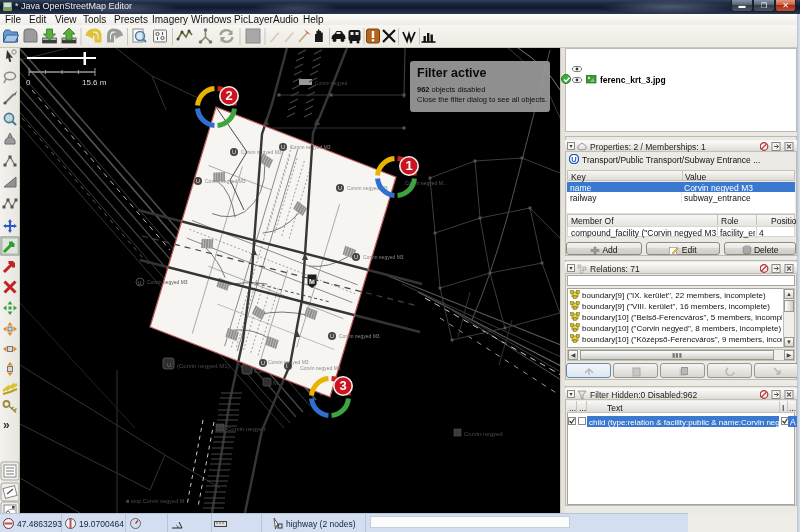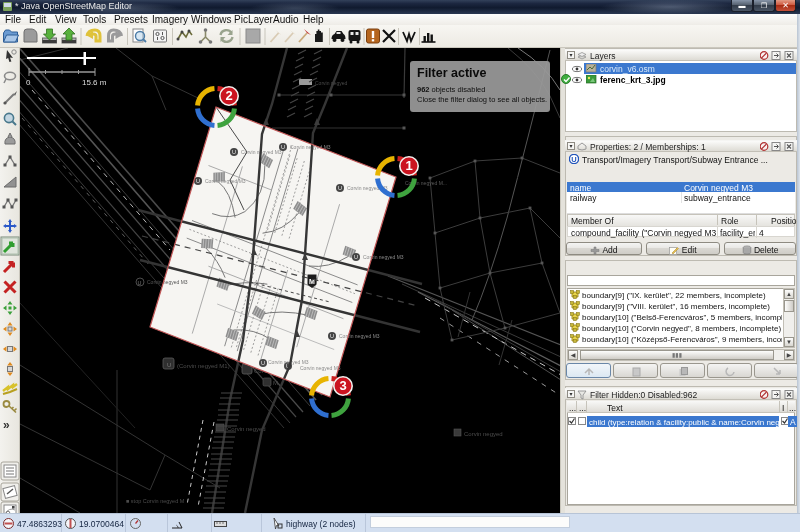--- a/index.html
+++ b/index.html
@@ -34,21 +34,21 @@
   #map{left:20px;top:48px;width:540px;height:465px;background:#000;}
   #split{left:560px;top:48px;width:5px;height:465px;background:#e4e2db;border-left:1px solid #c9c6bc;}
   #rpanel{left:565px;top:48px;width:232px;height:465px;background:#eceae5;font-size:8.5px;color:#111;}
   #rborder{left:797px;top:14px;width:3px;height:518px;background:linear-gradient(90deg,#b9c4d2,#dde4ec);}
   .phead{position:absolute;left:0;width:232px;height:12px;
     background:linear-gradient(180deg,#fbfbfa,#dddbd4);
     border-top:1px solid #f5f5f3;border-bottom:1px solid #c2bfb6;font-size:8.5px;color:#222;}
   .phead .ptitle{position:absolute;left:25px;top:1px;}
   .hicons{position:absolute;right:1px;top:1px;}
   .collbox{position:absolute;left:2px;top:1px;width:8px;height:8px;border:1px solid #8e8b83;background:#f6f6f4;font-size:6px;line-height:6px;text-align:center;color:#333;}
-  #statusbar{left:0;top:513px;width:800px;height:19px;background:#d3dff0;border-top:1px solid #b7c4d6;
+  #statusbar{left:0;top:513px;width:688px;height:19px;background:#d3dff0;border-top:1px solid #b7c4d6;
     font-size:8.5px;color:#13233f;text-align:center;}
   .sfield{position:absolute;top:0;height:18px;border-right:1px solid #b9c6da;}
   #statusbar .txt{position:absolute;top:5px;}
 </style>
 </head>
 <body>
 <div id="app">
 <div id="map" class="abs"><svg width="540" height="465" viewBox="0 0 540 465">
         <rect x="0" y="0" width="540" height="465" fill="#000"></rect>
         <g stroke="#333" stroke-width="1" fill="none">
@@ -583,43 +583,20 @@
           <g transform="translate(10,0)">
             <rect x="-6" y="-6" width="12" height="12" fill="#fff" stroke="#888"></rect>
             <path d="M-5 3 Q-1 -4 5 -1" fill="none" stroke="#999" stroke-width="1"></path>
             <circle cx="-2" cy="2" r="1.8" fill="none" stroke="#777"></circle>
             <rect x="2" y="-5" width="2.6" height="2.6" fill="#444"></rect>
           </g>
         </g>
       </svg></div>
     <div id="rpanel" class="abs">
       <div class="abs" style="left:0;top:0;width:232px;height:84px;background:#fff;border:1px solid #bdbab1"></div>
-      <div class="phead" style="top:1px">
-        <div class="collbox">▾</div>
-        <svg class="abs" style="left:12px;top:1px" width="11" height="9">
-          <path d="M1 6 L5 4 L9 6 L5 8 Z" fill="#d8d8d4" stroke="#888" stroke-width="0.7"></path>
-          <path d="M1 3.5 L5 1.5 L9 3.5 L5 5.5 Z" fill="#eee" stroke="#888" stroke-width="0.7"></path>
-        </svg>
-        <span class="ptitle">Layers</span>
-        <svg class="hicons" width="36" height="9">
-          <circle cx="4" cy="4.5" r="3.8" fill="#f8f0f0" stroke="#b03030" stroke-width="1.2"></circle>
-          <line x1="1.5" y1="7" x2="6.5" y2="2" stroke="#b03030" stroke-width="1.2"></line>
-          <rect x="12" y="0.5" width="8" height="8" fill="#f4f4f2" stroke="#888"></rect>
-          <path d="M14 4.5 L18 4.5 M16.5 2.5 L18.5 4.5 L16.5 6.5" stroke="#555" fill="none"></path>
-          <rect x="25" y="0.5" width="8" height="8" fill="#f4f4f2" stroke="#888"></rect>
-          <path d="M27 2.5 L31 6.5 M31 2.5 L27 6.5" stroke="#555" stroke-width="1.1"></path>
-        </svg>
-      </div>
-      <div class="abs" style="left:19px;top:15px;width:212px;height:11px;background:#3b78cf;color:#d8e8f8">
-        <svg class="abs" style="left:2px;top:1px" width="11" height="9">
-          <rect x="0" y="0" width="10" height="8" fill="#b8b09a" stroke="#777" stroke-width="0.7"></rect>
-          <path d="M1 6 L4 3 L6 5 L9 1" stroke="#4a6a3a" fill="none"></path>
-        </svg>
-        <span class="abs" style="left:16px;top:1px">corvin_v6.osm</span>
-      </div>
       <svg class="abs" style="left:7px;top:17px" width="12" height="8">
         <ellipse cx="5" cy="4" rx="4.6" ry="2.6" fill="#fff" stroke="#555" stroke-width="0.8"></ellipse>
         <circle cx="5" cy="4" r="1.4" fill="#333"></circle>
       </svg>
       <div class="abs" style="left:19px;top:26px;width:212px;height:11px;color:#000;font-weight:bold">
         <svg class="abs" style="left:2px;top:1px" width="11" height="9">
           <rect x="0" y="0" width="10" height="8" fill="#3a9a3a" stroke="#2a6a2a" stroke-width="0.7"></rect>
           <circle cx="3" cy="3" r="1.2" fill="#e8e85a"></circle>
           <path d="M4 7 L7 3 L9 7 Z" fill="#7ac87a"></path>
         </svg>
@@ -647,21 +624,26 @@
           <path d="M14 4.5 L18 4.5 M16.5 2.5 L18.5 4.5 L16.5 6.5" stroke="#555" fill="none"></path>
           <rect x="25" y="0.5" width="8" height="8" fill="#f4f4f2" stroke="#888"></rect>
           <path d="M27 2.5 L31 6.5 M31 2.5 L27 6.5" stroke="#555" stroke-width="1.1"></path>
         </svg>
       </div>
       <div class="abs" style="left:2px;top:106px;width:228px;height:11px">
         <svg class="abs" style="left:2px;top:0" width="10" height="10">
           <circle cx="5" cy="5" r="4.6" fill="#fff" stroke="#2255bb" stroke-width="1.4"></circle>
           <text x="5" y="7.8" font-size="7.5" font-weight="bold" fill="#2255bb" text-anchor="middle">U</text>
         </svg>
-        <span class="abs" style="left:15px;top:1px">Transport/Imagery Transport/Subway Entrance ...</span>
+        <span class="abs" style="left:15px;top:1px">Transport/Public Transport/Subway Entrance ...</span>
+      </div>
+      <div class="abs" style="left:2px;top:122px;width:228px;height:11px;background:linear-gradient(180deg,#f8f8f7,#dedcd6);border:1px solid #c6c3ba">
+        <span class="abs" style="left:3px;top:0.5px">Key</span>
+        <span class="abs" style="left:117px;top:0.5px">Value</span>
+        <div class="abs" style="left:114px;top:0;width:1px;height:10px;background:#c6c3ba"></div>
       </div>
       <div class="abs" style="left:2px;top:134px;width:228px;height:14px;background:#3b78cf;color:#fff">
         <span class="abs" style="left:3px;top:0.5px">name</span>
         <span class="abs" style="left:117px;top:0.5px">Corvin negyed M3</span>
       </div>
       <div class="abs" style="left:2px;top:144px;width:228px;height:22px;background:#fff;border-bottom:1px solid #ddd">
         <span class="abs" style="left:3px;top:1px">railway</span>
         <span class="abs" style="left:117px;top:1px">subway_entrance</span>
         <div class="abs" style="left:114px;top:0;width:1px;height:11px;background:#e2e2e2"></div>
       </div>
@@ -688,20 +670,37 @@
         </svg> Add</div>
       <div class="abs" style="left:81px;top:194px;width:74px;height:13px;background:linear-gradient(180deg,#f4f4f3,#e9e8e5 45%,#d9d7d2 50%,#cfcdc7);border:1px solid #8e8b82;border-radius:3px;text-align:center;font-size:8.5px;padding-top:2px"><svg width="10" height="9" style="vertical-align:-2px">
           <rect x="0.5" y="1.5" width="7" height="7" fill="#fffef5" stroke="#999" stroke-width="0.7"></rect>
           <path d="M3 7 L8.5 1.5 L9.5 2.5 L4 8 Z" fill="#e8c050" stroke="#a8852a" stroke-width="0.5"></path>
         </svg> Edit</div>
       <div class="abs" style="left:159px;top:194px;width:72px;height:13px;background:linear-gradient(180deg,#f4f4f3,#e9e8e5 45%,#d9d7d2 50%,#cfcdc7);border:1px solid #8e8b82;border-radius:3px;text-align:center;font-size:8.5px;padding-top:2px"><svg width="10" height="10" style="vertical-align:-2px">
           <ellipse cx="5" cy="2.5" rx="3.8" ry="1.6" fill="#b8b8b8" stroke="#777" stroke-width="0.6"></ellipse>
           <path d="M1.2 2.5 L1.2 7.5 A3.8 1.6 0 0 0 8.8 7.5 L8.8 2.5" fill="#a8a8a8" stroke="#777" stroke-width="0.6"></path>
         </svg> Delete</div>
       <div class="abs" style="left:0;top:212px;width:232px;height:120px;background:#eceae5;border:1px solid #bdbab1"></div>
+      <div class="phead" style="top:214px">
+        <div class="collbox">▾</div>
+        <svg class="abs" style="left:12px;top:0.5px" width="11" height="10">
+          <rect x="1" y="1" width="3" height="3" fill="#ddd" stroke="#999" stroke-width="0.6"></rect>
+          <rect x="6" y="3" width="3" height="3" fill="#ddd" stroke="#999" stroke-width="0.6"></rect>
+          <rect x="3" y="6" width="3" height="3" fill="#ddd" stroke="#999" stroke-width="0.6"></rect>
+        </svg>
+        <span class="ptitle">Relations: 71</span>
+        <svg class="hicons" width="36" height="9">
+          <circle cx="4" cy="4.5" r="3.8" fill="#f8f0f0" stroke="#b03030" stroke-width="1.2"></circle>
+          <line x1="1.5" y1="7" x2="6.5" y2="2" stroke="#b03030" stroke-width="1.2"></line>
+          <rect x="12" y="0.5" width="8" height="8" fill="#f4f4f2" stroke="#888"></rect>
+          <path d="M14 4.5 L18 4.5 M16.5 2.5 L18.5 4.5 L16.5 6.5" stroke="#555" fill="none"></path>
+          <rect x="25" y="0.5" width="8" height="8" fill="#f4f4f2" stroke="#888"></rect>
+          <path d="M27 2.5 L31 6.5 M31 2.5 L27 6.5" stroke="#555" stroke-width="1.1"></path>
+        </svg>
+      </div>
       <div class="abs" style="left:2px;top:227px;width:228px;height:11px;background:#fff;border:1px solid #a8a59c"></div>
       <div class="abs" style="left:2px;top:240px;width:216px;height:60px;background:#fff;border:1px solid #a8a59c;border-right:none"></div>
       <div class="abs" style="left:3px;top:241px;width:214px;height:11px;overflow:hidden;white-space:nowrap;font-size:8px">
         <svg class="abs" style="left:2px;top:0.5px" width="10" height="9">
           <path d="M2 2 L8 2 L8 7 L2 7 Z" fill="#e8d44a" stroke="#8a7a1a" stroke-width="0.8"></path>
           <rect x="0.5" y="0.5" width="3" height="3" fill="#c8b83a" stroke="#8a7a1a" stroke-width="0.6"></rect>
           <rect x="6.5" y="0.5" width="3" height="3" fill="#c8b83a" stroke="#8a7a1a" stroke-width="0.6"></rect>
           <rect x="3.5" y="5.5" width="3" height="3" fill="#c8b83a" stroke="#8a7a1a" stroke-width="0.6"></rect>
         </svg>
         <span class="abs" style="left:14px;top:1.5px">boundary[9] ("IX. kerület", 22 members, incomplete)</span>

